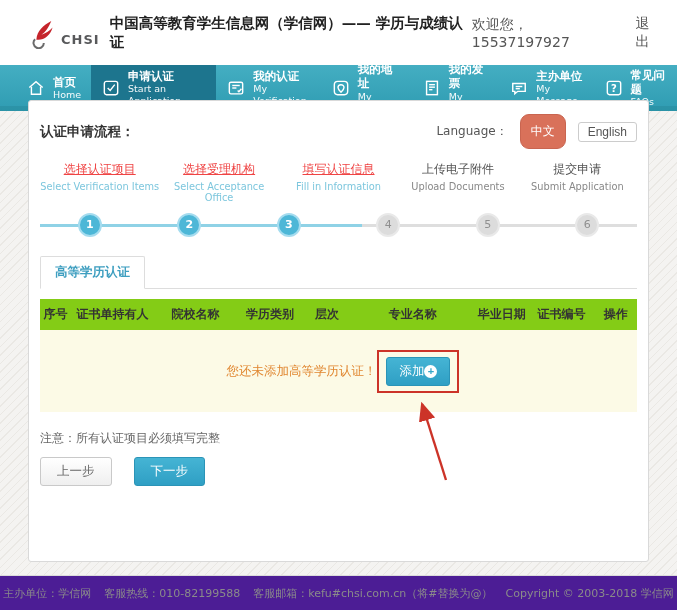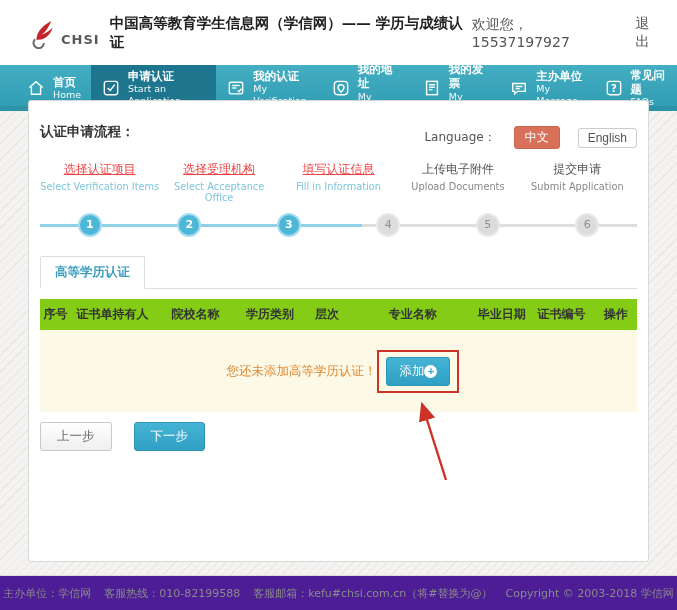--- a/index.html
+++ b/index.html
@@ -22,22 +22,22 @@
   .nav-item{display:flex;align-items:center;gap:7px;padding:0 10px;color:#fff;cursor:pointer;}
   .nav-item.active{background:linear-gradient(#26869d,#1d7countour);background:#21809a;box-shadow:inset 0 0 0 100px rgba(0,40,55,0.12);}
   .nav-icon{width:20px;height:20px;flex:0 0 auto;}
   .nav-zh{font-size:11.5px;font-weight:bold;line-height:1.25;}
   .nav-en{font-size:9.5px;opacity:.95;line-height:1.25;}
   
   .card{position:absolute;left:28px;top:100px;width:621px;height:462px;background:#fff;border:1px solid #d9d9d9;
         border-radius:3px;box-sizing:border-box;padding:13px 11px;}
   .flow-head{display:flex;justify-content:space-between;align-items:center;}
   .flow-title{font-size:13.5px;font-weight:bold;color:#333;}
-  .lang{display:flex;align-items:center;gap:18px;font-size:12px;color:#555;margin-top:12px;}
-  .btn-zh{background:#d9715a;color:#fff;border:1px solid #c96550;border-radius:3px;padding:2px 10px;font-size:12px;cursor:pointer;}
+  .lang{display:flex;align-items:center;gap:12px;font-size:12px;color:#555;}
+  .btn-zh{background:#d9715a;color:#fff;border:1px solid #c96550;border-radius:9px;padding:8px 10px;font-size:12px;cursor:pointer;}
   .btn-en{background:#fff;color:#555;border:1px solid #ccc;border-radius:3px;padding:2px 9px;font-size:12px;cursor:pointer;}
   
   .steps{margin-top:12px;}
   .labels-row,.dots-row{display:flex;}
   .stepcol{flex:1;text-align:center;}
   .step-zh{font-size:12px;color:#555;}
   .step-en{font-size:9.8px;color:#888;margin-top:3px;}
   .done .step-zh{color:#ef4444;text-decoration:underline;}
   .done .step-en{color:#7cc6dd;}
   .dots-area{position:relative;margin-top:10px;height:26px;}
@@ -268,20 +268,21 @@
                 </marker>
               </defs>
               <line x1="34" y1="84" x2="10" y2="8" stroke="#cc3328" stroke-width="2.4" marker-end="url(#ah)"></line>
             </svg>
           </span>
         </td>
       </tr>
     </tbody>
   </table>
 
+  <div class="note">注意：所有认证项目必须填写完整</div>
 
   <div class="actions">
     <button class="btn-prev">上一步</button>
     <button class="btn-next">下一步</button>
   </div>
 </div>
 
 <div class="footer">
   <span>主办单位：学信网</span>
   <span>客服热线：010-82199588</span>

